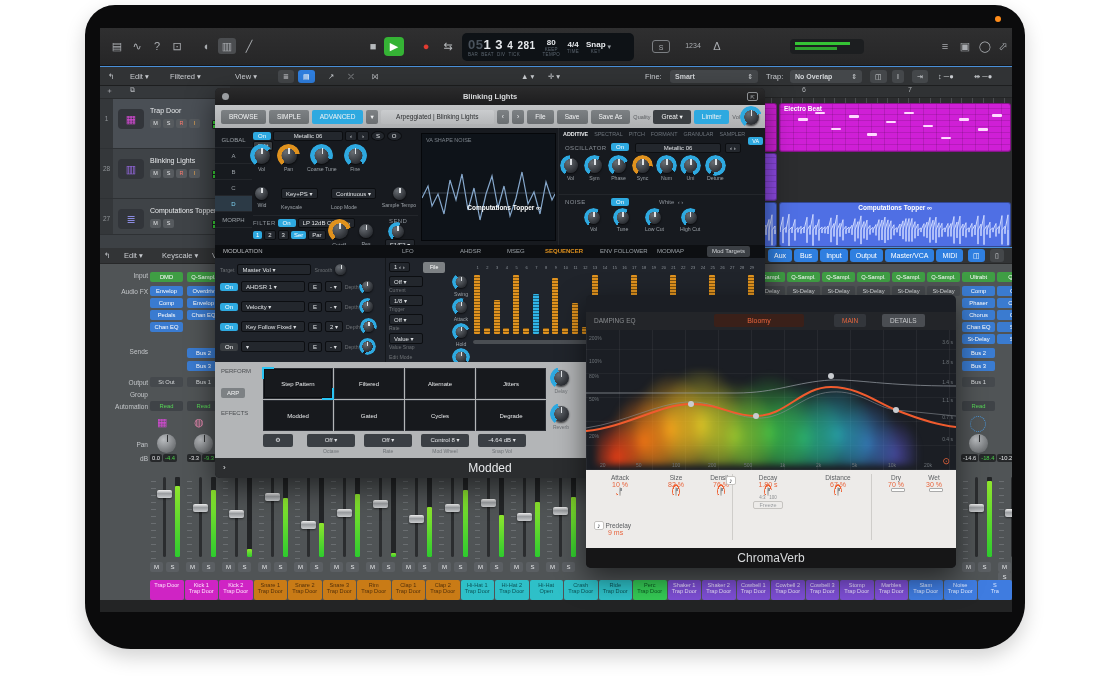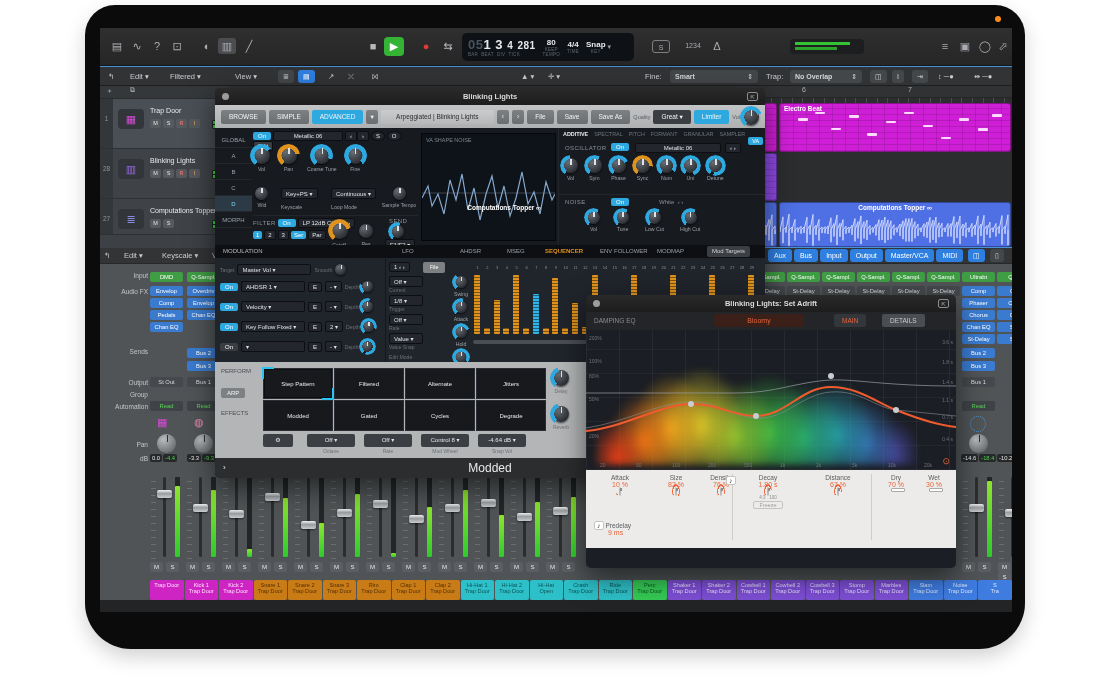--- a/index.html
+++ b/index.html
@@ -1046,25 +1046,20 @@
               <div class="perf-lab" style="left: 440px; top: 62px; width: 40px;">Additive P</div>
             </div>
         </div>
         <div class="alch-bottom">
           <span class="abs" style="left:8px;font-size:8px">›</span>
           <span>Modded</span>
         </div>
       </div>
 
       <div class="pwin" style="left:486px;top:267px;width:370px;height:273px;background:#1b1e24">
-        <div class="ptitle">
-          <span class="dot"></span>
-          <span>Blinking Lights: Set Adrift</span>
-          <span class="link">⇱</span>
-        </div>
         <div class="cv-header">
           <span class="abs" style="left:8px;top:5px">DAMPING EQ</span>
           <span class="abs" style="left:128px;top:2px;width:90px;height:13px;line-height:13px;background:#3a2019;color:#e8643c;text-align:center;border-radius:2px;font-size:7px">Bloomy</span>
           <span class="seg2 abs" style="left:248px;top:2px;background:#33363b;color:#e8643c">MAIN</span>
           <span class="seg2 abs" style="left:296px;top:2px;background:#4a4d52;color:#c8cacd">DETAILS</span>
         </div>
         <div class="cv-viz">
           <div class="cv-grid"></div>
           <div class="particles"></div>
           <svg width="370" height="140" style="position:absolute;left:0;top:0">
@@ -1135,17 +1130,20 @@
             <div class="lab">Dry</div>
             <div class="val">70 %</div>
             <span class="vslider"><i class="fill" style="height:70%"></i><i class="cap" style="top:27%"></i></span>
           </div>
           <div class="cv-col" style="left:330px;top:4px;width:36px">
             <div class="lab">Wet</div>
             <div class="val">30 %</div>
             <span class="vslider"><i class="fill" style="height:30%"></i><i class="cap" style="top:67%"></i></span>
           </div>
         </div>
+        <div class="cv-bottom">
+          <span>ChromaVerb</span>
+        </div>
       </div>
 
     </div>
   </div>
 </div>
 
 </body></html>

